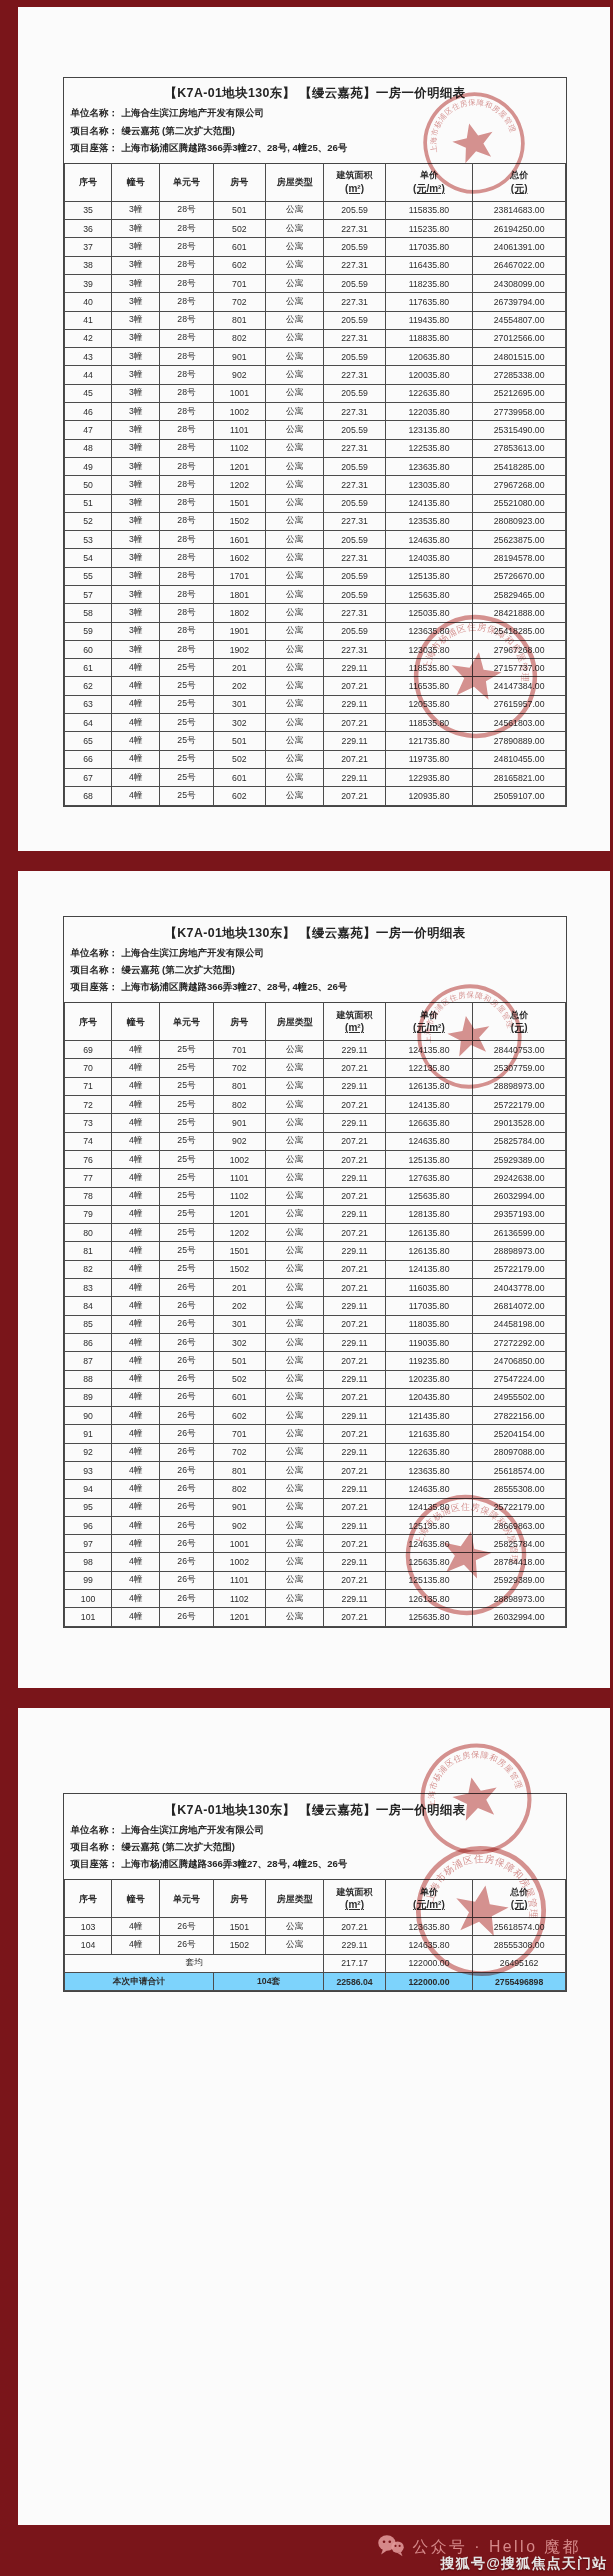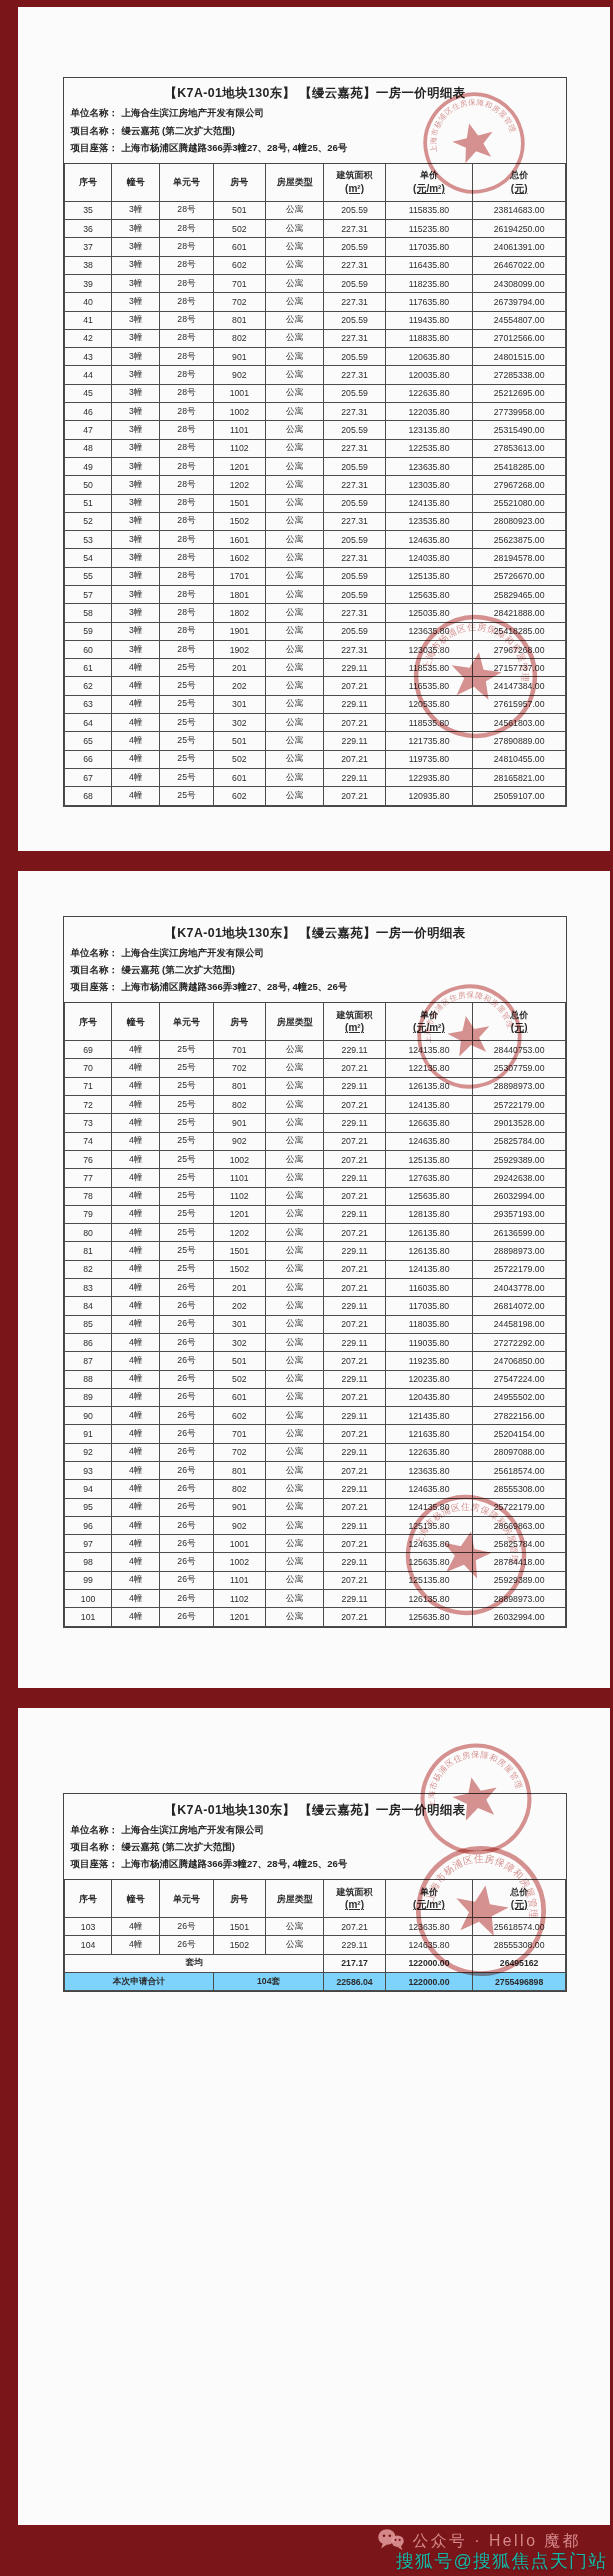--- a/index.html
+++ b/index.html
@@ -37,37 +37,37 @@
   }
   .price-table th,.price-table td{
     border:0.8px solid #4c4c4c;text-align:center;color:#2b2b2b;
     overflow:hidden;white-space:nowrap;padding:0 0.8px;
   }
   .price-table thead th{
     font-size:9px;font-weight:bold;height:37px;line-height:1.35;border-top:1.2px solid #454545;
   }
   .price-table thead th .sub{display:block;font-size:10px;font-weight:bold;text-decoration:underline;}
   .price-table tbody td{font-size:8.7px;height:17.3px;}
-  .sum-row td{height:24px;font-size:9.5px;font-weight:bold;border-radius:6px;}
+  .sum-row td{height:24px;font-size:9.5px;font-weight:normal;border-radius:6px;}
   .total-row td{
     height:25px;font-size:9.5px;font-weight:bold;background:#7dd3fc;
     border-top:1.7px solid #454545;
     margin-top:8px;
   }
 
   .stamp{position:absolute;opacity:.62;pointer-events:none;mix-blend-mode:multiply;}
   .stamp svg{width:100%;height:100%;}
 
   .footer{position:absolute;right:6.6px;bottom:3.3px;text-align:right;}
   .wechat-line{
     display:flex;align-items:center;justify-content:flex-end;gap:7px;
     margin-right:26.5px;color:rgba(225,152,152,.88);font-size:15.8px;letter-spacing:2.5px;
   }
   .sohu-line{
-    color:#14b8a6;font-size:18px;font-weight:normal;letter-spacing:1.2px;
+    color:#e5e5e5;font-size:14px;font-weight:bold;letter-spacing:1.2px;
     margin-top:-5.8px;text-shadow:0 0.8px 1.7px rgba(40,0,0,.45);
   }
 </style>
 </head>
 <body>
 
 <div class="page" id="page1">
   <div class="doc-box">
     <div class="doc-title">【K7A-01地块130东】 【缦云嘉苑】一房一价明细表</div>
     <div class="meta">

